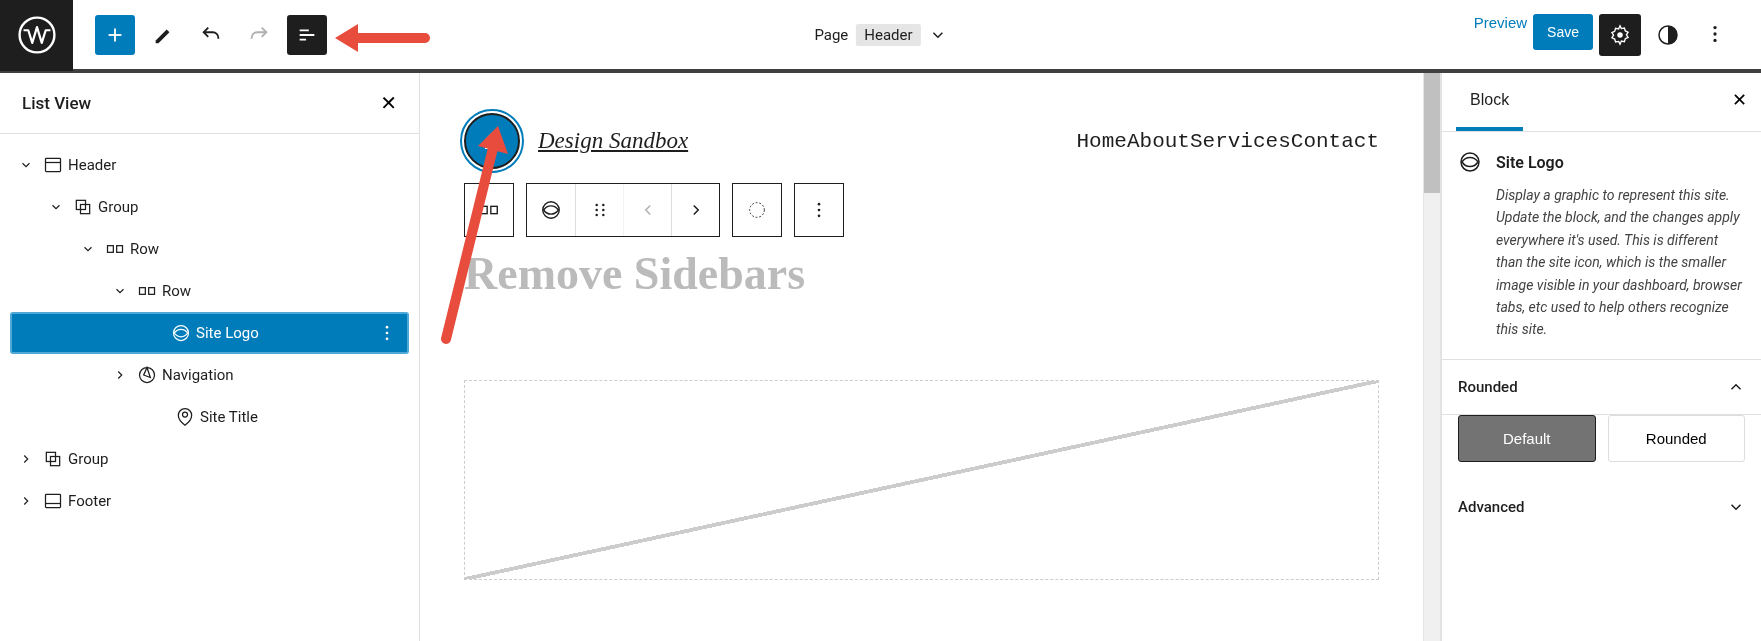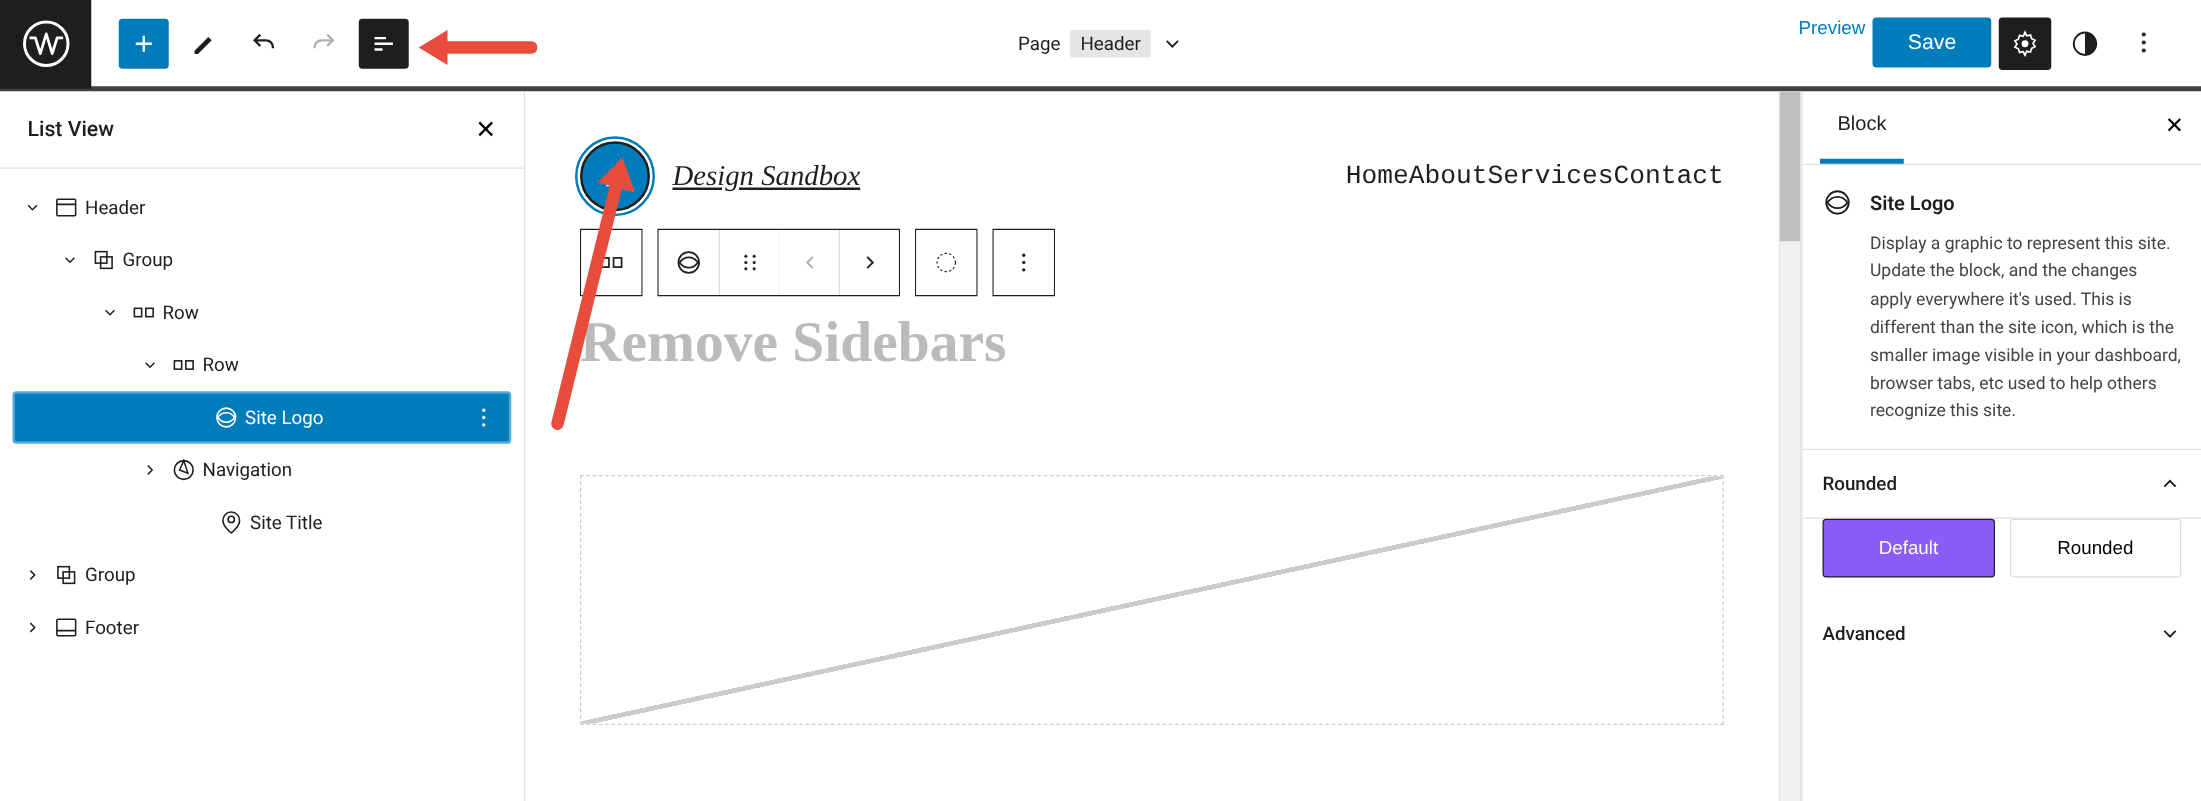--- a/index.html
+++ b/index.html
@@ -7,21 +7,21 @@
 .topbar { height: 73px; display: flex; align-items: center; border-bottom: 4px solid #404040; position: relative; }
 .wp-logo { width: 73px; height: 73px; background: #1e1e1e; display: flex; align-items: center; justify-content: center; }
 .toolbar-left { display: flex; align-items: center; gap: 8px; padding-left: 22px; }
 .btn-sq { width: 40px; height: 40px; display: flex; align-items: center; justify-content: center; border: none; background: transparent; cursor: pointer; border-radius: 3px; }
 .btn-add { background: #007cba; color: #fff; }
 .btn-listview { background: #1e1e1e; color: #fff; }
 .top-center { position: absolute; left: 50%; transform: translateX(-50%); display: flex; align-items: center; gap: 8px; font-size: 15px; }
 .top-center .label-tag { background: #e5e5e5; padding: 2px 8px; border-radius: 2px; }
 .topbar-right { margin-left: auto; display: flex; align-items: flex-start; gap: 6px; padding-right: 26px; }
 .link-preview { color: #007cba; background: none; border: none; cursor: pointer; font-size: 15px; }
-.btn-save { background: #007cba; color: #fff; border: none; padding: 10px 28px; font-size: 17px; border-radius: 3px; cursor: pointer; }
+.btn-save { background: #007cba; color: #fff; border: none; padding: 10px 14px; font-size: 14px; border-radius: 3px; cursor: pointer; }
 .btn-settings { width: 42px; height: 42px; background: #1e1e1e; color: #fff; display: flex; align-items: center; justify-content: center; border: none; border-radius: 3px; cursor: pointer; }
 .btn-styles { width: 42px; height: 42px; background: transparent; display: flex; align-items: center; justify-content: center; border: none; cursor: pointer; font-size: 22px; }
 .wrap { display: flex; height: 568px; }
 .left-panel { width: 420px; border-right: 1px solid #e0e0e0; }
 .lp-head { display: flex; align-items: center; justify-content: space-between; padding: 18px 22px; border-bottom: 1px solid #e0e0e0; }
 .lp-head h3 { font-size: 17px; font-weight: 500; }
 .close-x { background: none; border: none; font-size: 20px; cursor: pointer; }
 .tree { padding: 10px 0; }
 .tree-row { display: flex; align-items: center; height: 42px; padding-left: 14px; cursor: pointer; font-size: 15px; }
 .tree-row .chev { width: 24px; display: flex; justify-content: center; }
@@ -45,25 +45,25 @@
 .placeholder-box { margin-top: 80px; height: 200px; border: 1px dashed #ccc; position: relative; overflow: hidden; }
 .placeholder-box::before { content: ''; position: absolute; top: 0; left: 0; right: 0; bottom: 0; background-image: linear-gradient(to bottom right, transparent 49.5%, #ccc 49.5%, #ccc 50.5%, transparent 50.5%); }
 .right-panel { width: 320px; border-left: 1px solid #e0e0e0; }
 .rp-tabs { display: flex; align-items: center; padding: 0 14px; border-bottom: 1px solid #e0e0e0; position: relative; }
 .rp-tab { padding: 18px 14px; font-size: 16px; cursor: pointer; color: #757575; background:none; border:none;}
 .rp-tab.active { color: #1e1e1e; border-bottom: 4px solid #007cba; font-weight:500; }
 .rp-close { position: absolute; right: 14px; top: 16px; background: none; border: none; font-size: 18px; cursor: pointer; }
 .rp-section { padding: 18px 16px; border-bottom: 1px solid #e0e0e0; }
 .rp-block-title { display: flex; align-items: center; gap: 14px; margin-bottom: 10px; }
 .rp-block-title h4 { font-size: 16px; font-weight: 600; }
-.rp-desc { font-size: 14px; line-height: 1.6; color: #434343; margin-left: 38px; }
+.rp-desc { font-size: 14px; line-height: 1.6; color: #434343; margin-left: 38px; font-style: italic; }
 .rp-accordion { display: flex; align-items: center; justify-content: space-between; padding: 18px 16px; border-bottom: 1px solid #e0e0e0; font-size: 15px; font-weight: 500; cursor: pointer; }
 .style-opts { display: flex; gap: 12px; padding: 0 16px 18px; }
 .style-btn { flex: 1; padding: 14px; border: 1px solid #ddd; background: #fff; border-radius: 3px; font-size: 15px; cursor: pointer; }
-.style-btn.active { background: #8b5cf6; color: #fff; border-color: #1e1e1e; }
+.style-btn.active { background: #737373; color: #fff; border-color: #1e1e1e; }
 .arrow-red { position: absolute; pointer-events: none; }
 .arrow1 { left: 330px; top: 20px; }
 .arrow2 { left: 426px; top: 114px; transform-origin: top left; }
 svg { display: block; }
 </style>
 </head>
 <body>
 
 <div class="topbar">
   <div class="wp-logo">

